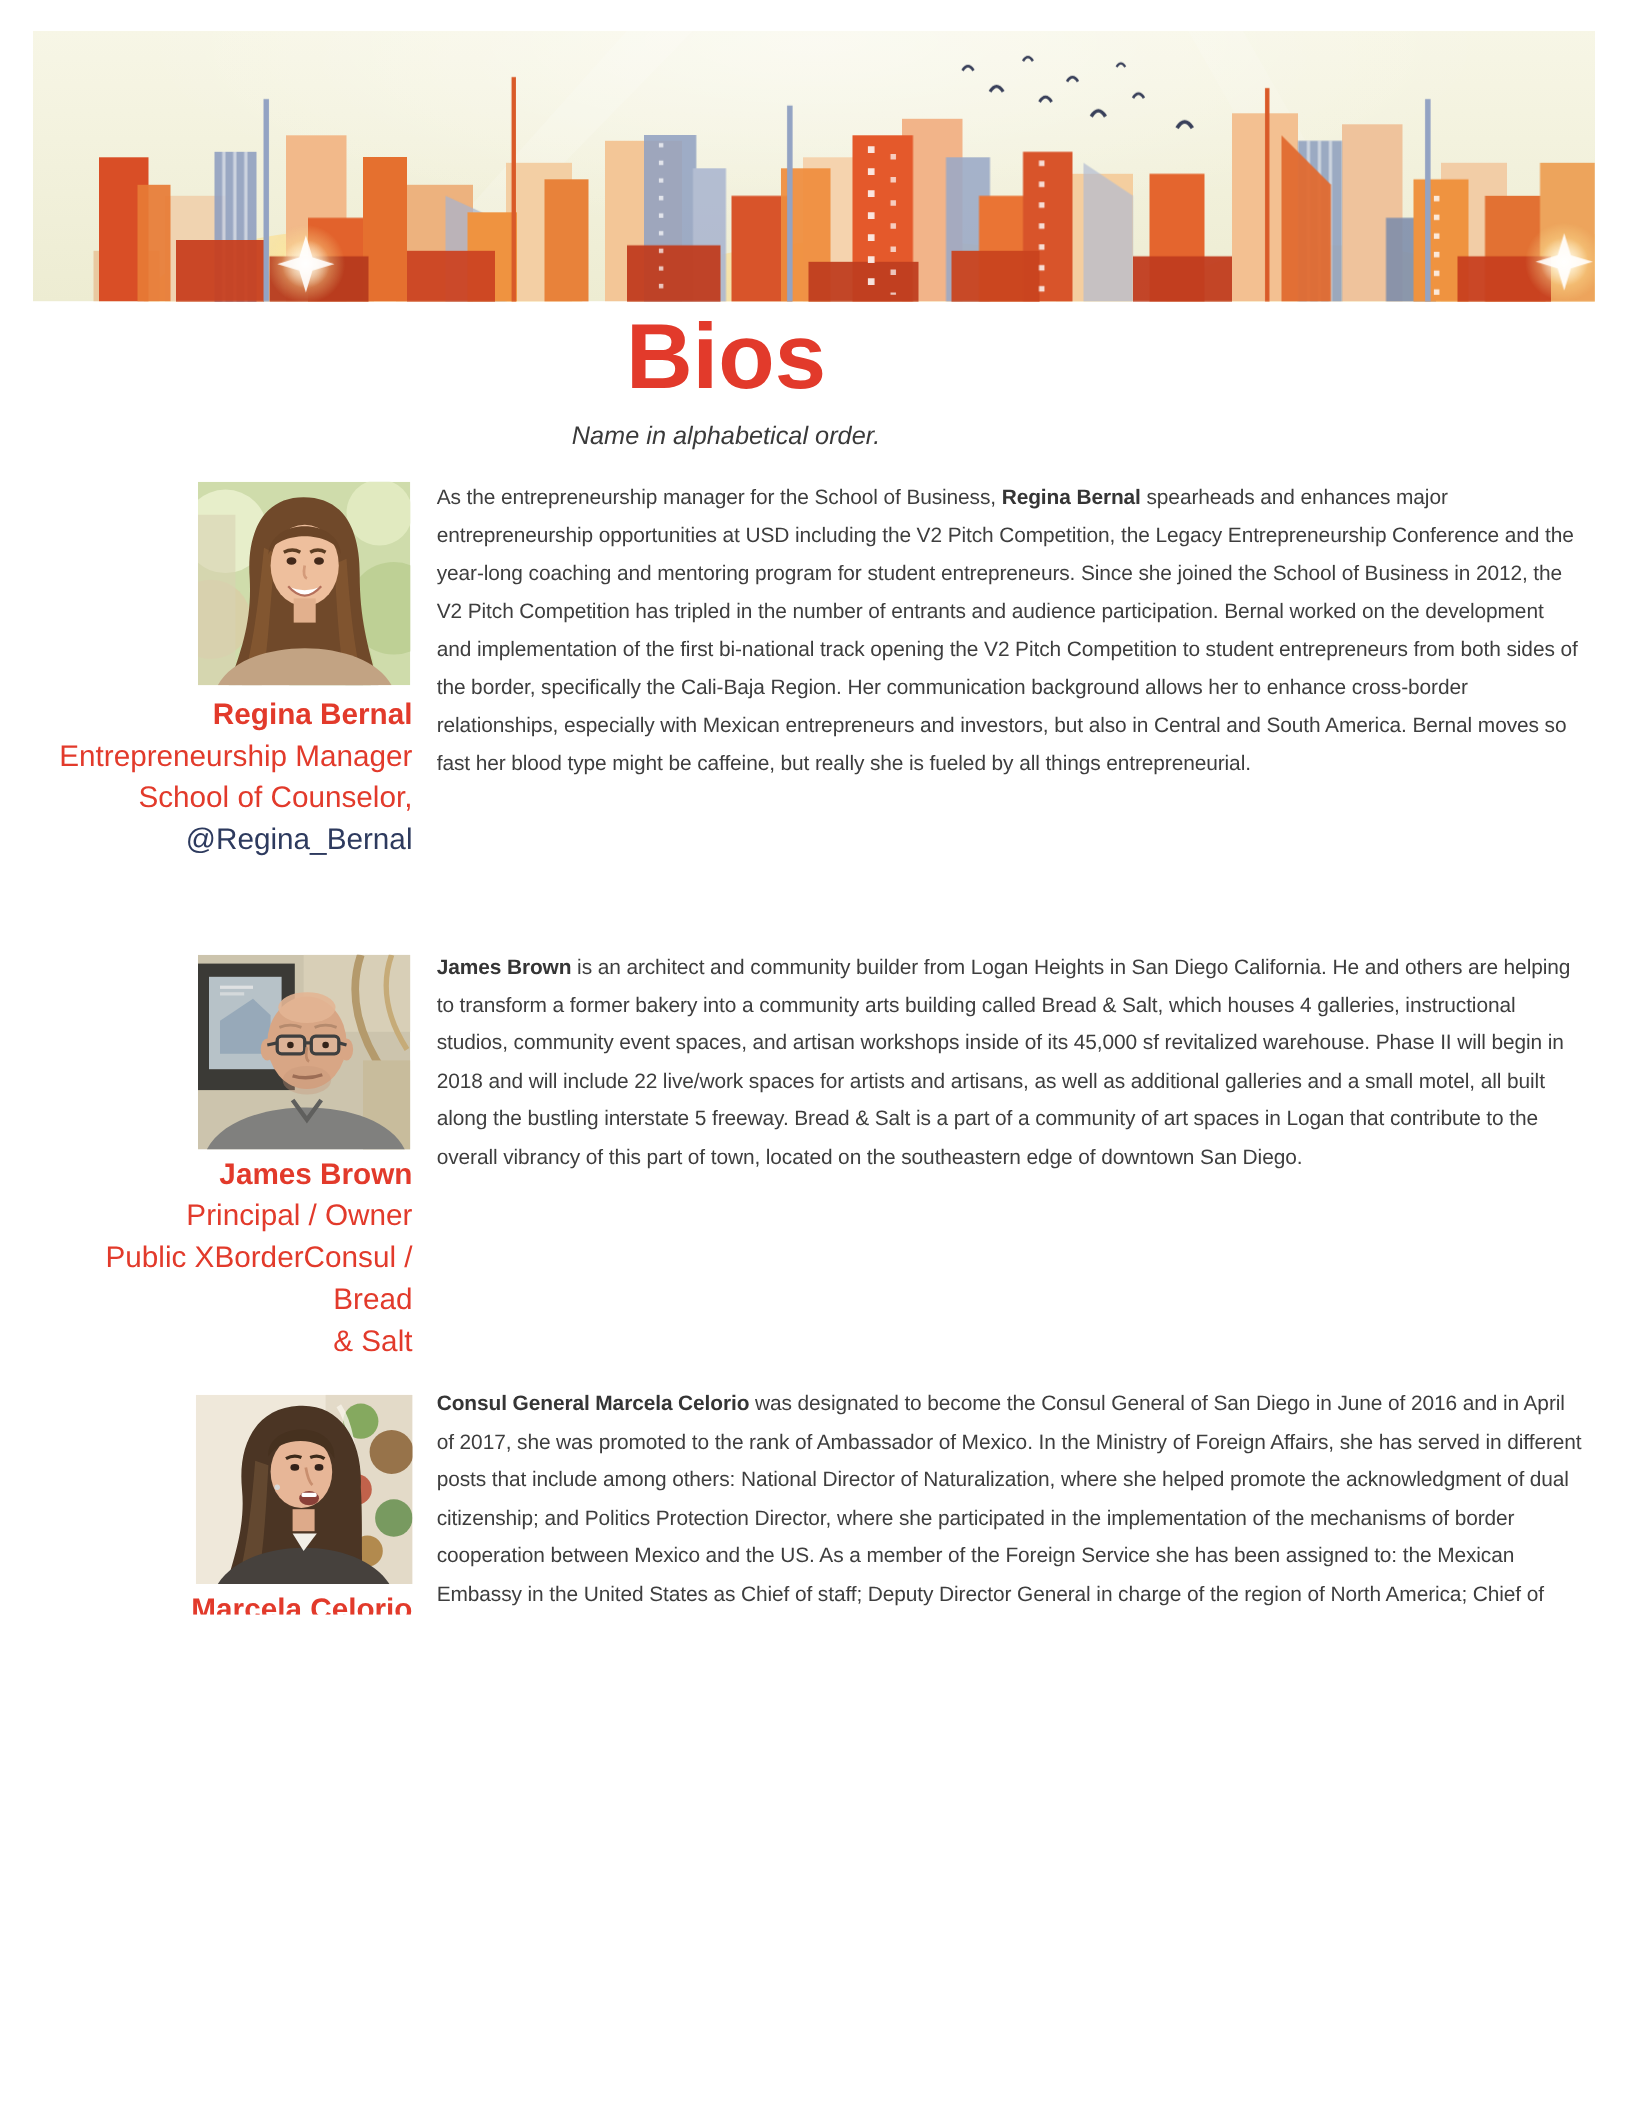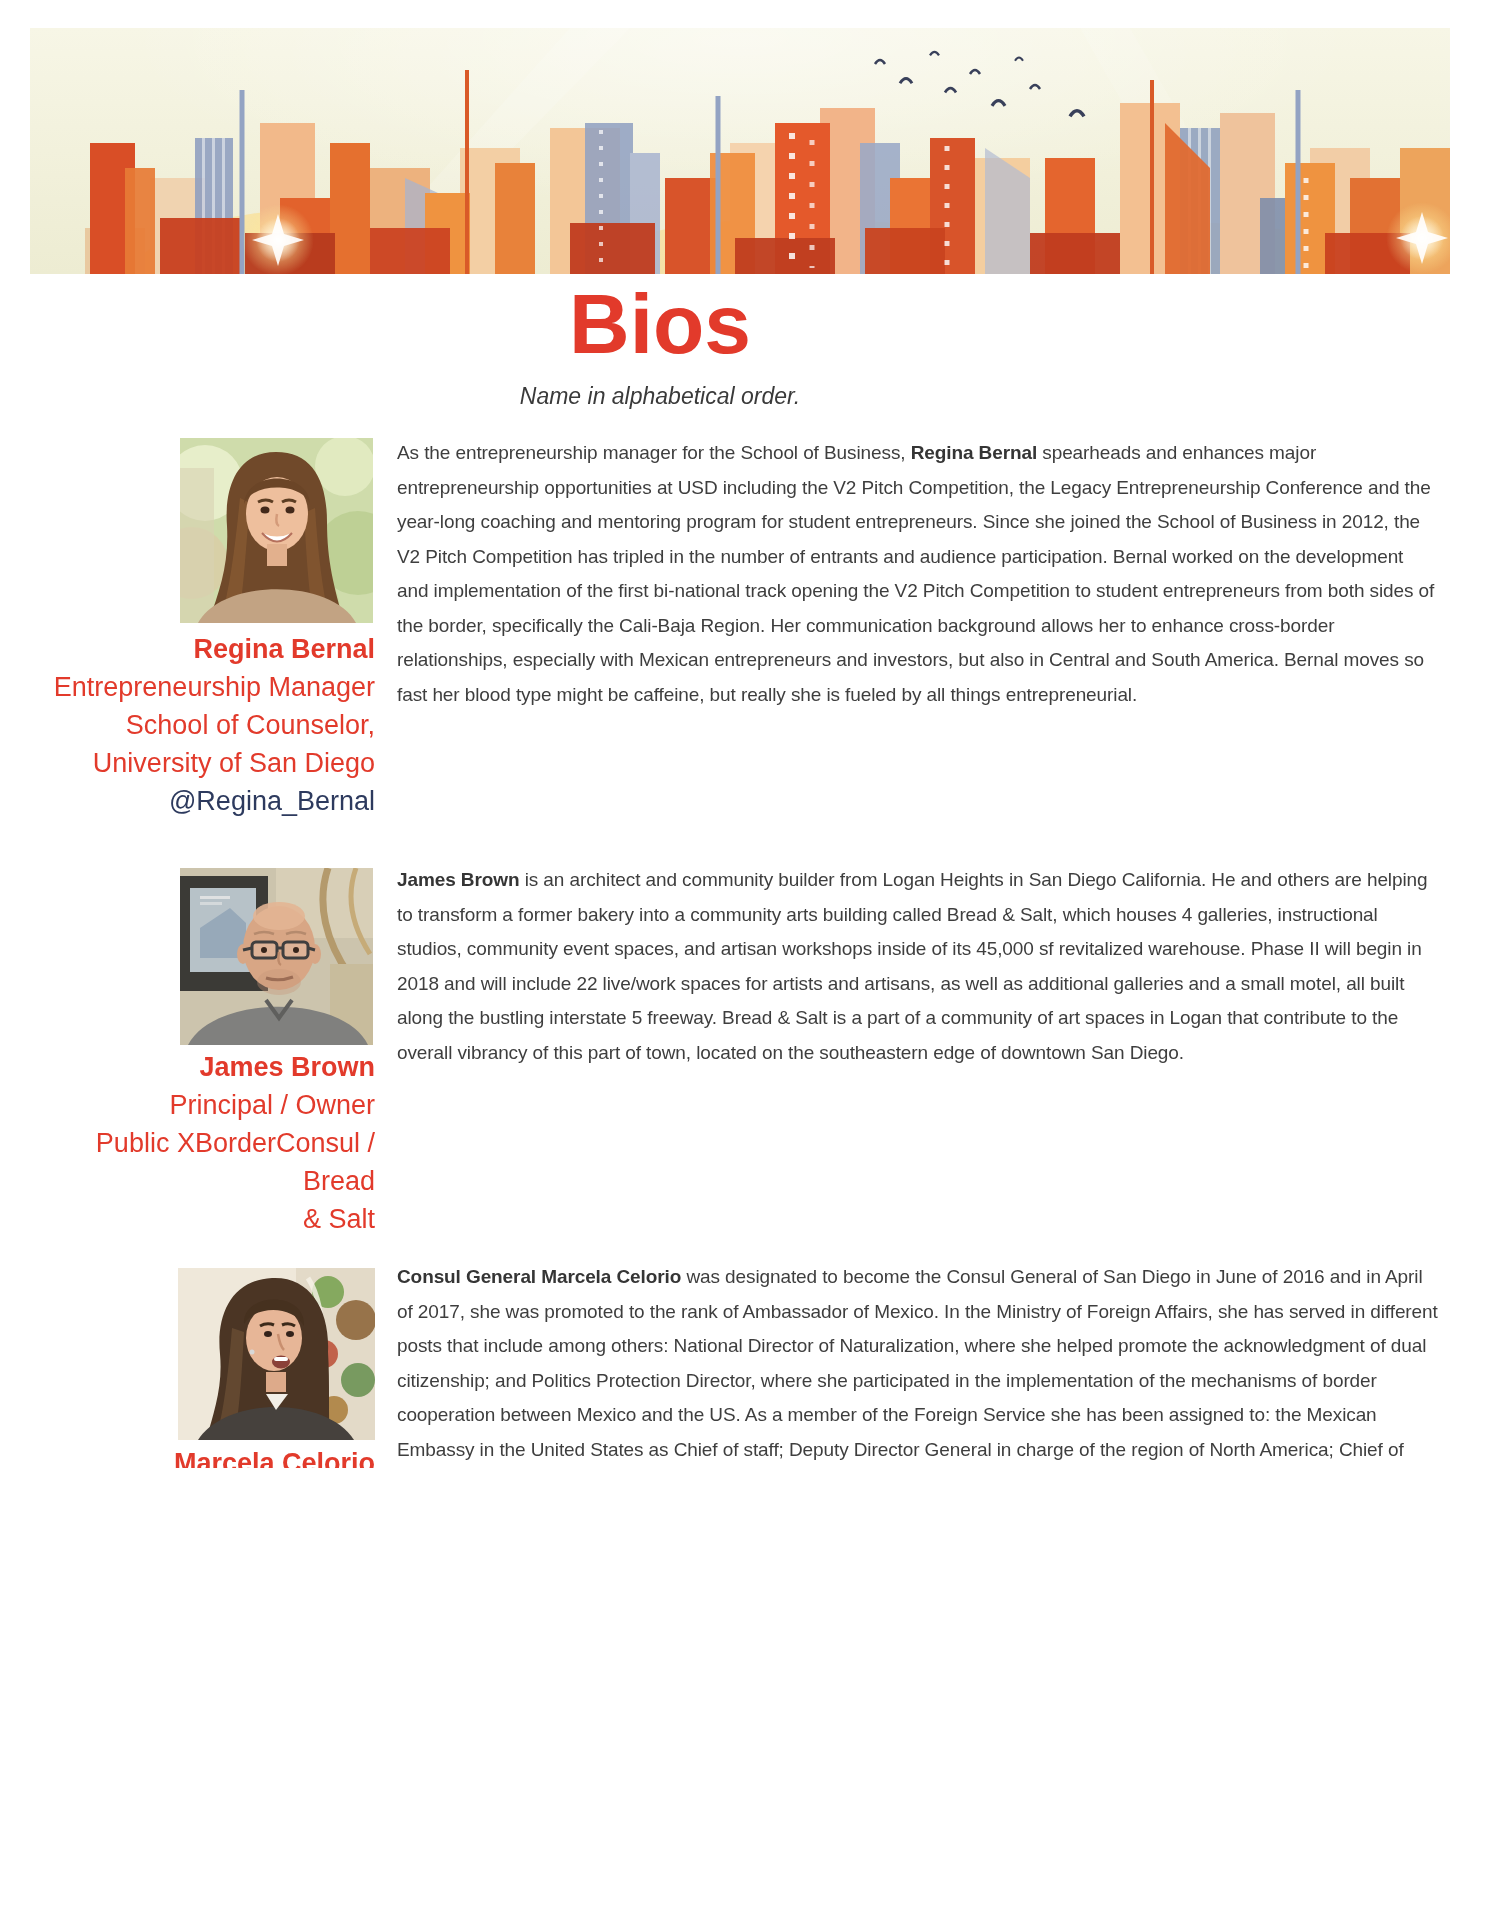--- a/index.html
+++ b/index.html
@@ -233,21 +233,20 @@
         <path d="M82 95 Q97 112 112 95 Q97 102 82 95 Z" fill="#ffffff"></path>
         <path d="M82 95 Q97 112 112 95" stroke="#b5705c" stroke-width="2" fill="none"></path>
         <rect x="87" y="106" width="20" height="22" fill="#e2b08d"></rect>
         <path d="M18 185 C42 140 152 140 176 185 Z" fill="#c2a383"></path>
       </svg>
     </div>
     <div class="bio-label" style="top:630px;">
       <div class="bio-name">Regina Bernal</div>
       <div>Entrepreneurship Manager</div>
       <div>School of Counselor,</div>
-      <div>University of San Diego</div>
       <div class="handle">@Regina_Bernal</div>
     </div>
     <div class="bio-text" style="top:436px;">As the entrepreneurship manager for the School of Business, <strong>Regina Bernal</strong> spearheads and enhances major entrepreneurship opportunities at USD including the V2 Pitch Competition, the Legacy Entrepreneurship Conference and the year-long coaching and mentoring program for student entrepreneurs. Since she joined the School of Business in 2012, the V2 Pitch Competition has tripled in the number of entrants and audience participation. Bernal worked on the development and implementation of the first bi-national track opening the V2 Pitch Competition to student entrepreneurs from both sides of the border, specifically the Cali-Baja Region. Her communication background allows her to enhance cross-border relationships, especially with Mexican entrepreneurs and investors, but also in Central and South America. Bernal moves so fast her blood type might be caffeine, but really she is fueled by all things entrepreneurial.</div>
   </div>
 
   <div>
     <div class="photo" style="left:180px;top:868px;width:193px;height:177px;">
       <svg viewBox="0 0 193 177">
         <rect width="193" height="177" fill="#ccc4ad"></rect>
         <rect x="96" y="0" width="97" height="70" fill="#d8cfb7"></rect>

